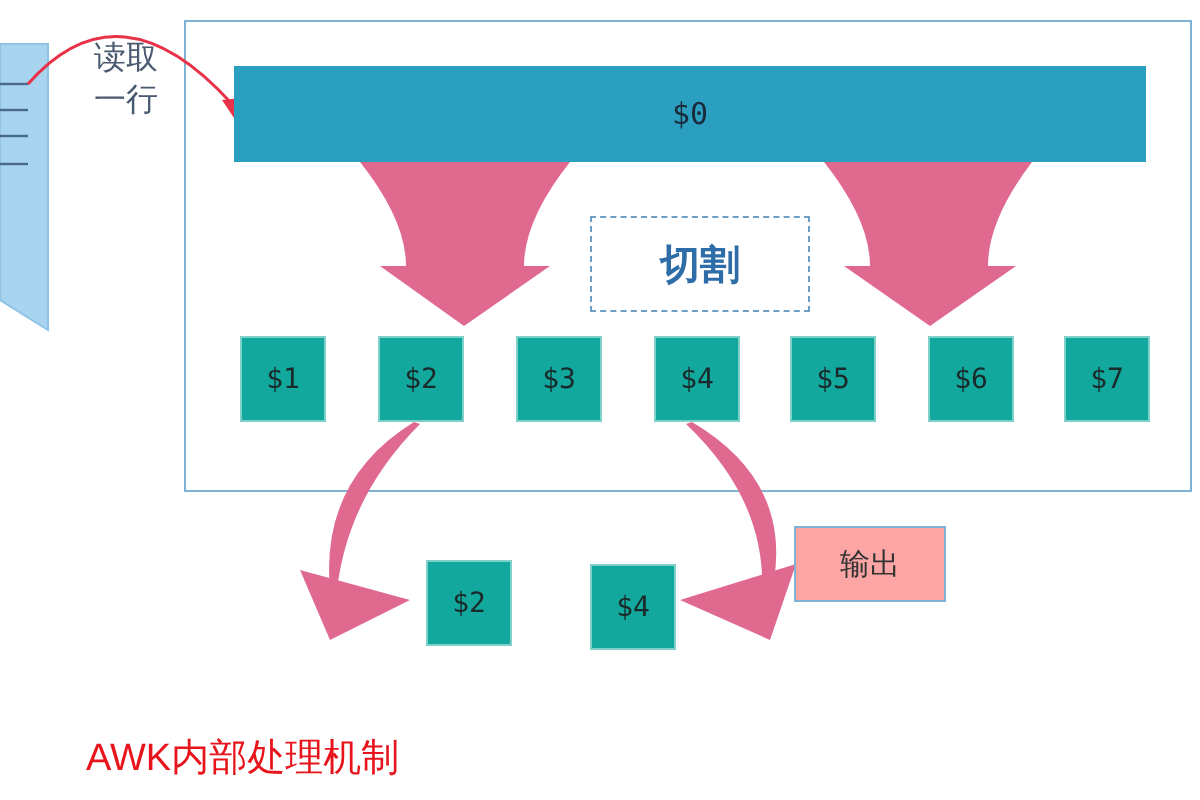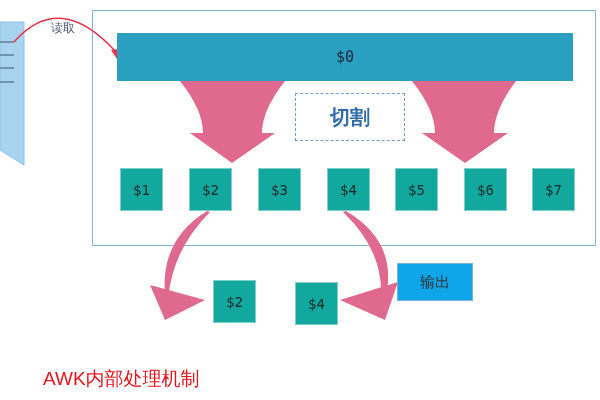--- a/index.html
+++ b/index.html
@@ -1,46 +1,47 @@
 <!DOCTYPE html>
 <html><head>
 <meta charset="utf-8">
 <style>
   html, body { margin:0; padding:0; }
   body { width:600px; height:400px; position:relative; background:#ffffff; overflow:hidden;
          font-family:"DejaVu Sans", sans-serif; }
   .abs { position:absolute; }
   #doc { position:absolute; left:0; top:0; }
-  #read-label { left:40px; top:18px; width:46px; font-size:12px; line-height:21px; color:#4a5a70; text-align:center; }
+  #read-label { left:40px; top:18px; width:46px; font-size:16px; line-height:21px; color:#4a5a70; text-align:center; }
   #main-box { left:92px; top:10px; width:504px; height:236px; border:1.5px solid #7fb3d5; box-sizing:border-box; }
   #bar0 { left:117px; top:33px; width:456px; height:48px; background:#2b9fbf; color:#1a2a3a;
           display:flex; align-items:center; justify-content:center; font-family:"DejaVu Sans Mono", monospace; font-size:15px; }
-  #cut-box { left:295px; top:93px; width:110px; height:48px; border:1.5px dashed #6e9ec4; box-sizing:border-box;
+  #cut-box { left:295px; top:108px; width:110px; height:48px; border:1.5px dashed #6e9ec4; box-sizing:border-box;
              display:flex; align-items:center; justify-content:center; color:#2f6da8; font-size:20px; font-weight:bold; }
   .field { position:absolute; width:43px; height:43px; background:#13a89e; border:1px solid #7fd0c8; box-sizing:border-box;
            display:flex; align-items:center; justify-content:center; color:#1a2a2a;
            font-family:"DejaVu Sans Mono", monospace; font-size:14px; }
   #out-box { left:397px; top:263px; width:76px; height:38px; border:1.5px solid #7fb3d5; box-sizing:border-box;
-             display:flex; align-items:center; justify-content:center; color:#333; font-size:15px; background:#0ea5e9; }
+             display:flex; align-items:center; justify-content:center; color:#333; font-size:15px; background:#fca5a5; }
   #title { left:43px; top:366px; color:#e8141c; font-size:19px; font-weight:normal; font-family:"Liberation Sans", sans-serif; }
   svg.overlay { position:absolute; left:0; top:0; pointer-events:none; }
 </style>
 </head>
 <body>
 
 <svg id="doc" width="30" height="170">
   <polygon points="0,22 24,22 24,165 0,150" fill="#a8d4ef" stroke="#8cc3e6" stroke-width="1"></polygon>
   <line x1="0" y1="42" x2="14" y2="42" stroke="#4a6a8a" stroke-width="1.2"></line>
   <line x1="0" y1="55" x2="14" y2="55" stroke="#4a6a8a" stroke-width="1.2"></line>
   <line x1="0" y1="68" x2="14" y2="68" stroke="#4a6a8a" stroke-width="1.2"></line>
   <line x1="0" y1="82" x2="14" y2="82" stroke="#4a6a8a" stroke-width="1.2"></line>
 </svg>
 
 <div id="read-label" class="abs">
   <div>读取</div>
+  <div>一行</div>
 </div>
 
 <div id="main-box" class="abs"></div>
 
 <svg class="overlay" width="600" height="400">
 
   <path d="M14,42 Q60,-10 116,52" fill="none" stroke="#e8324a" stroke-width="1.5"></path>
   <polygon points="111,50 121,49 117,59" fill="#e8324a"></polygon>
 
   <path d="M180,81 L285,81 Q262,110 262,133 L275,133 L232,163 L190,133 L203,133 Q203,110 180,81 Z" fill="#e0698f"></path>

